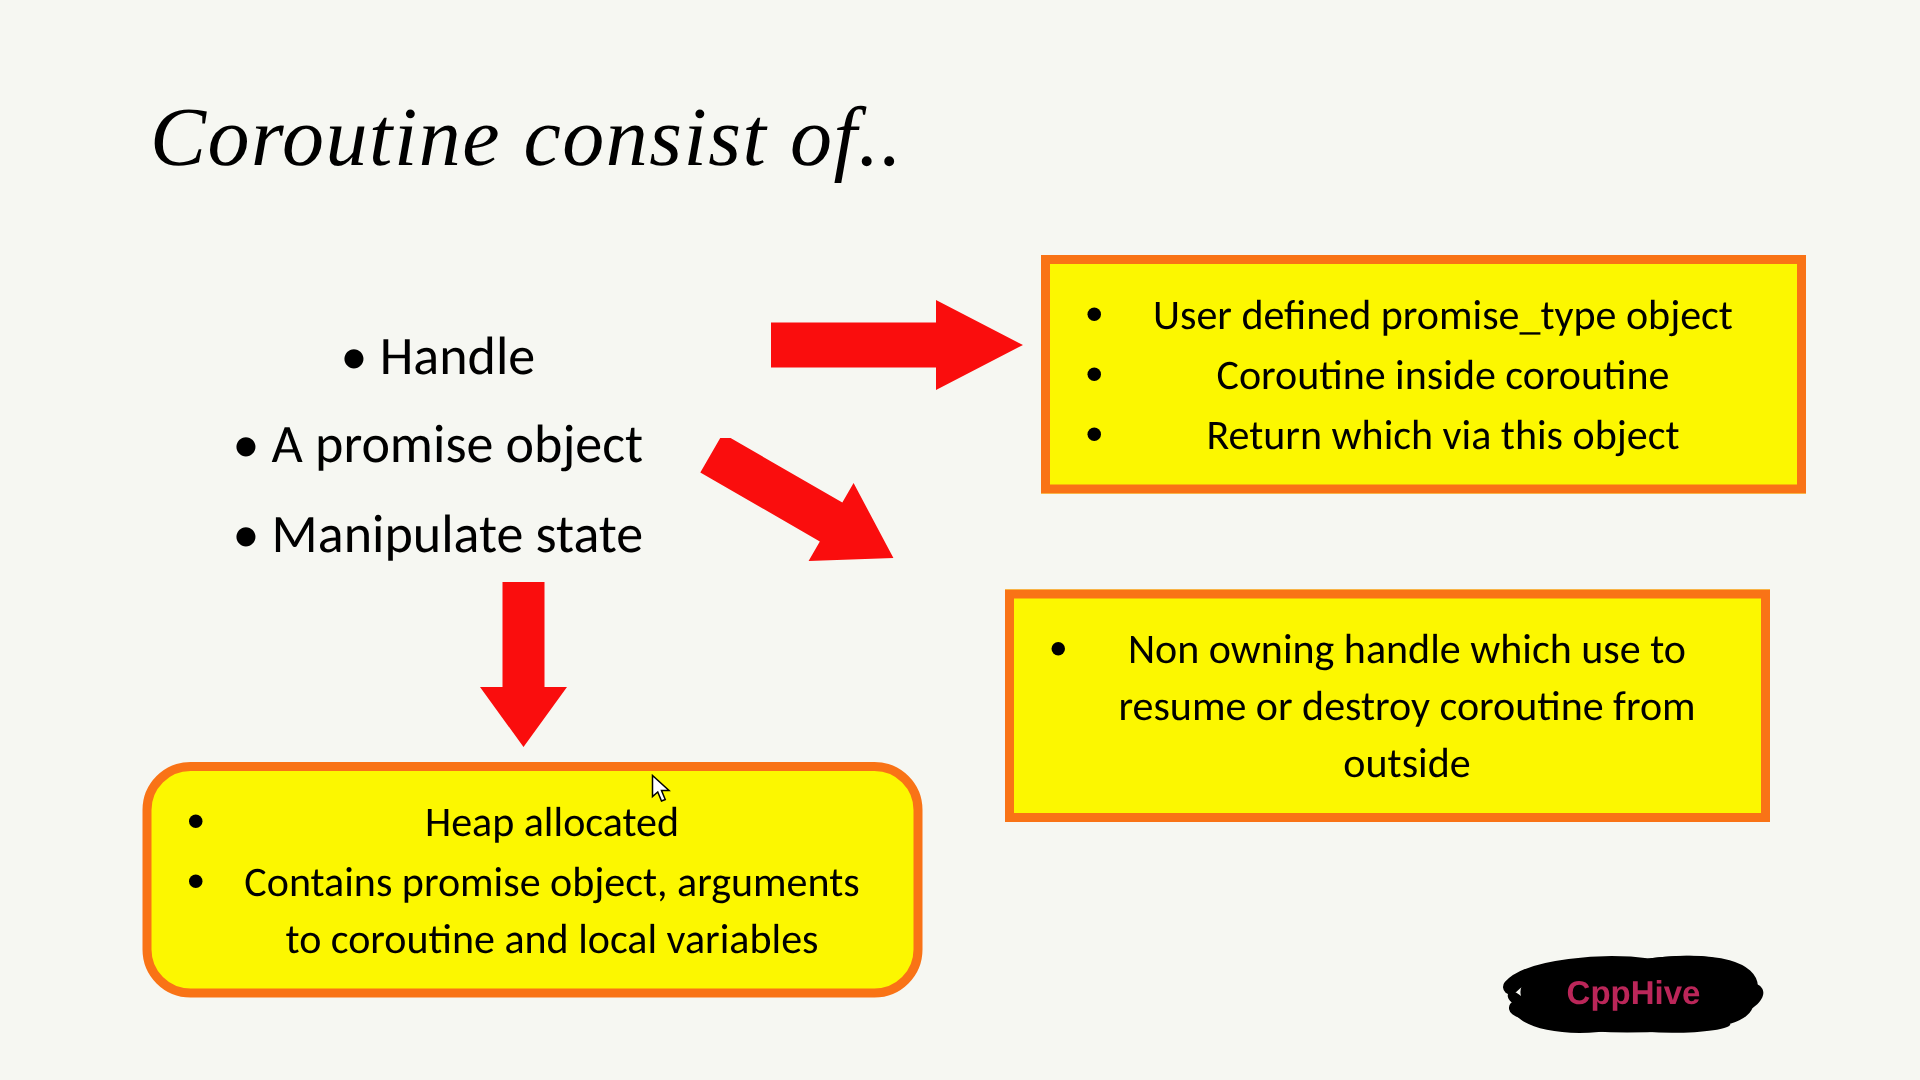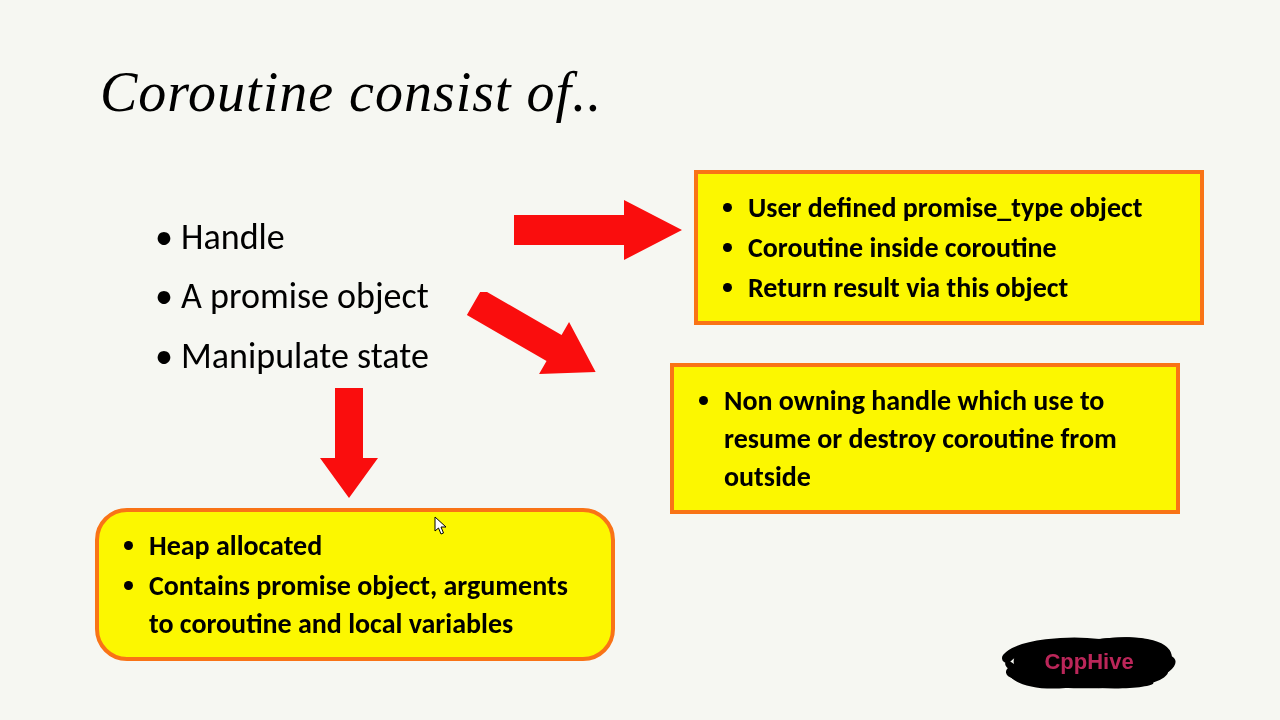--- a/index.html
+++ b/index.html
@@ -7,21 +7,21 @@
     margin: 0; padding: 0;
     width: 1280px; height: 720px;
     background: #f6f7f2;
     font-family: "Segoe UI", "Calibri", Arial, sans-serif;
     color: #000;
     overflow: hidden;
     position: relative;
   }
   .slide {
     position: relative;
-    width: 1204px; height: 720px;
+    width: 1204px; height: 720px; text-align: center;
   }
 
   .title {
     position: absolute;
     left: 100px; top: 60px;
     font-family: "Bradley Hand", "Segoe Script", "Comic Sans MS", cursive;
     font-style: italic;
     font-size: 56px;
     letter-spacing: 1px;
   }
@@ -33,35 +33,34 @@
     line-height: 1.65;
   }
   .main-list .item::before {
     content: "• ";
     font-size: 36px;
   }
 
   .box {
     position: absolute;
     background: #FCF700; 
-    border: 4px solid #f97316;
+    border: 6px solid #f97316;
     padding: 14px 24px 14px 20px;
     font-size: 28px;
     line-height: 1.35;
-    font-weight: bold;
   }
   .box ul { margin: 0; padding-left: 30px; list-style: disc; }
   .box li { margin: 0; padding: 1px 0; }
 
   .box-promise {
     left: 694px; top: 170px;
     width: 510px;
   }
   .box-handle {
-    left: 670px; top: 363px;
+    left: 670px; top: 393px;
     width: 510px;
   }
   .box-state {
     left: 95px; top: 508px;
     width: 520px;
     border-radius: 32px;
   }
 
   .arrow {
     position: absolute;
@@ -100,21 +99,21 @@
   <div class="main-list">
     <div class="item"><span>Handle</span></div>
     <div class="item"><span>A promise object</span></div>
     <div class="item"><span>Manipulate state</span></div>
   </div>
 
   <div class="box box-promise">
     <ul>
       <li>User defined promise_type object</li>
       <li>Coroutine inside coroutine</li>
-      <li>Return result via this object</li>
+      <li>Return which via this object</li>
     </ul>
   </div>
 
   <div class="box box-handle">
     <ul>
       <li>Non owning handle which use to resume or destroy coroutine from outside</li>
     </ul>
   </div>
 
   <div class="box box-state">

